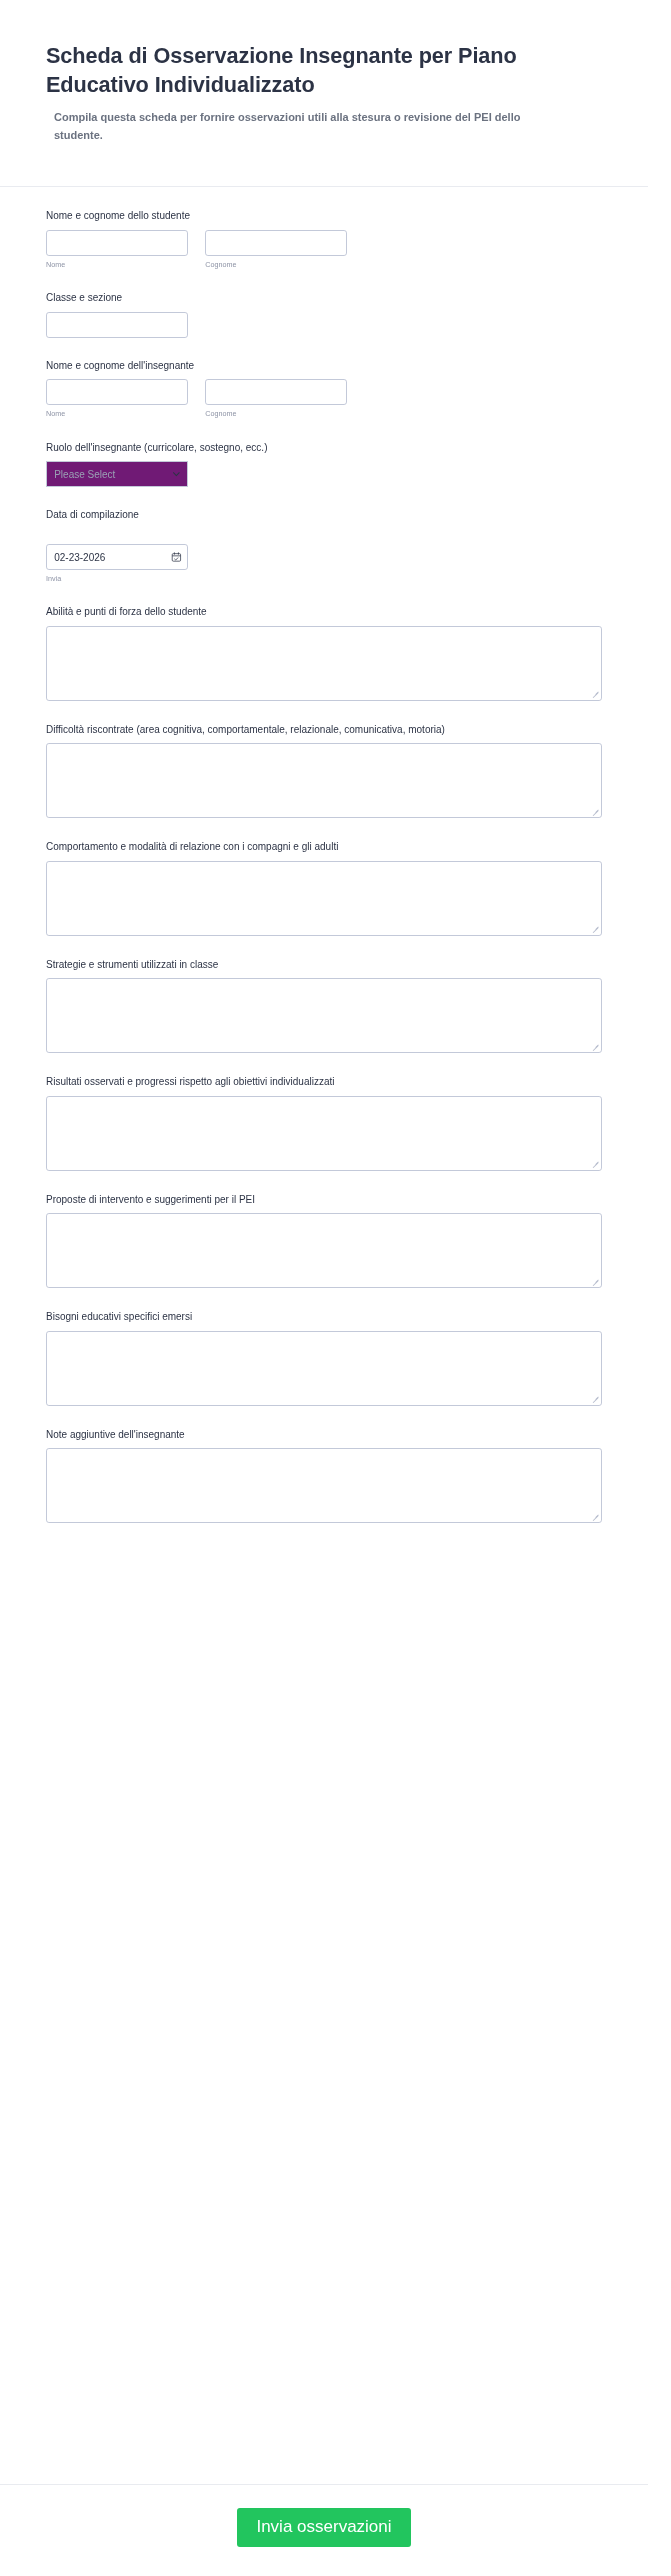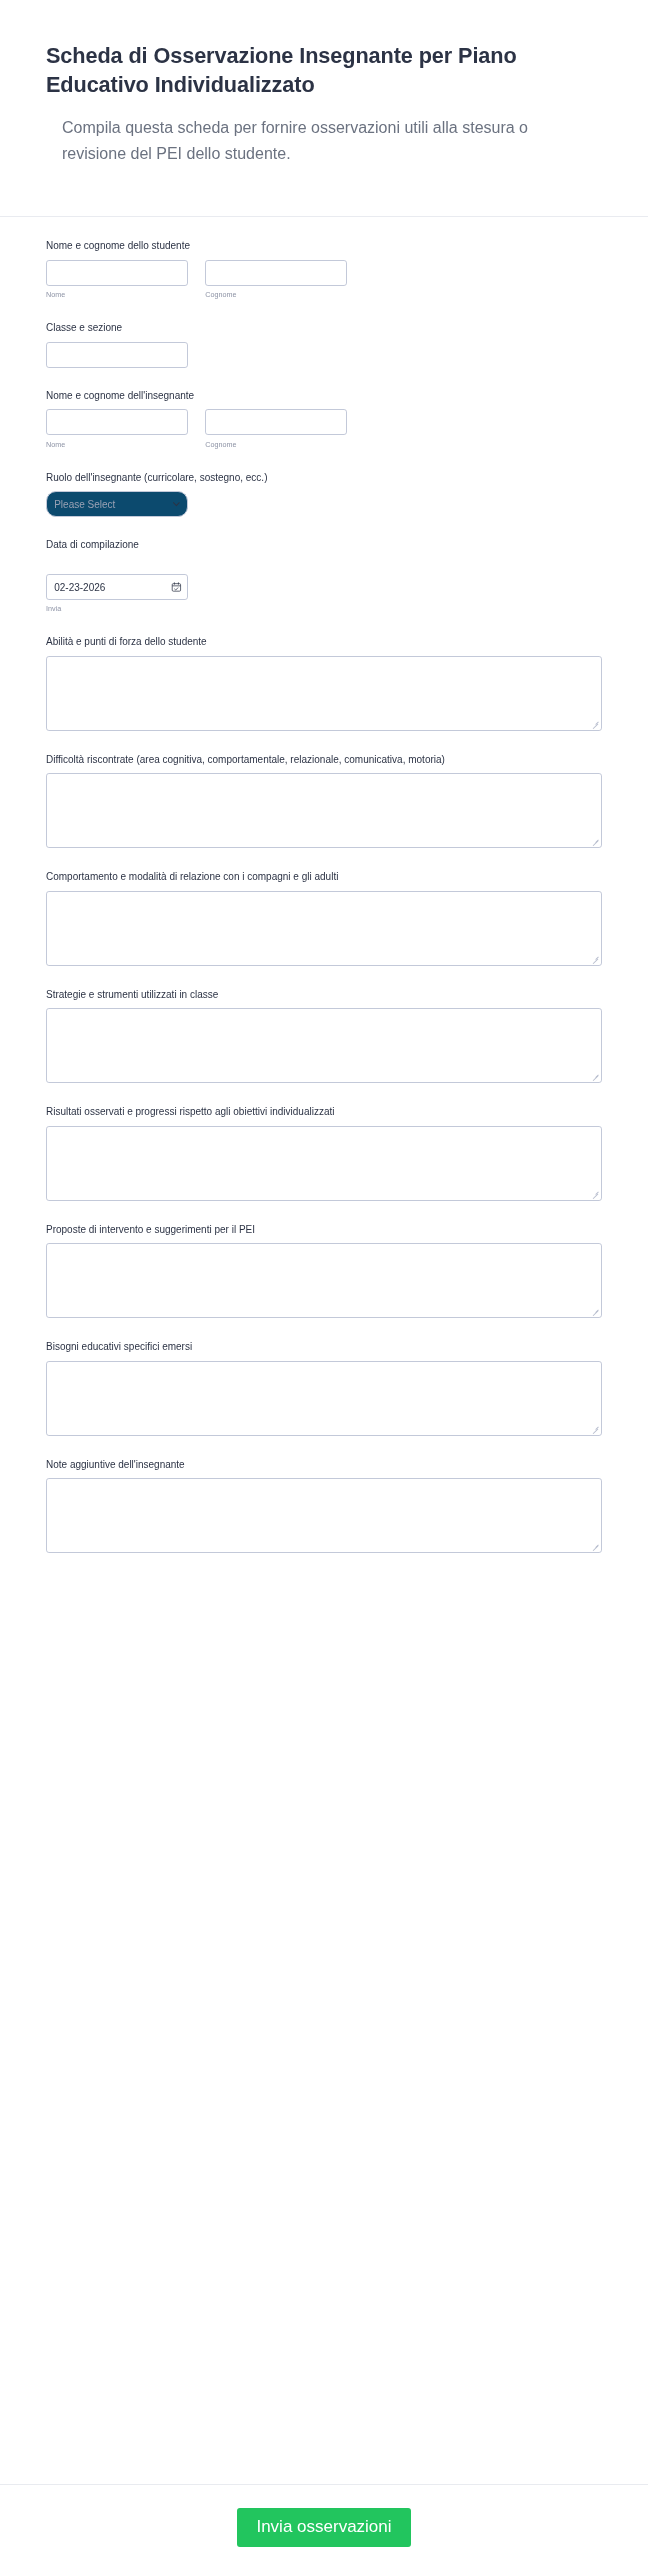--- a/index.html
+++ b/index.html
@@ -31,26 +31,26 @@
   .form-title {
     font-size: 21.7px;
     line-height: 1.32;
     font-weight: bold;
     color: #2c3345;
     margin: 0 0 10px 0;
     letter-spacing: -0.1px;
     max-width: 506px;
   }
   .form-subtitle {
-    font-size: 16px;
+    font-size: 11px;
     line-height: 1.62;
     color: #6b7280;
-    margin: 16px;
+    margin: 8px;
     max-width: 506px;
-    font-weight: normal;
+    font-weight: bold;
   }
   .header-divider {
     height: 0.7px;
     background: #e9ebf0;
     width: 100%;
   }
 
   
   .form-body {
     padding: 21.7px 46px 0 46px;
@@ -102,22 +102,22 @@
 
   .select-wrap {
     position: relative;
     width: 142px;
     height: 26px;
   }
   .select-box {
     width: 142px;
     height: 26px;
     border: 0.7px solid #c3c9d9;
-    border-radius: 10px;
-    background: #0c4a6e;
+    border-radius: 0;
+    background: #701a75;
     display: flex;
     align-items: center;
     padding: 0 20px 0 7.2px;
     font-size: 10px;
     color: #9aa1b4;
   }
   .select-chevron {
     position: absolute;
     right: 7.2px;
     top: 50%;

